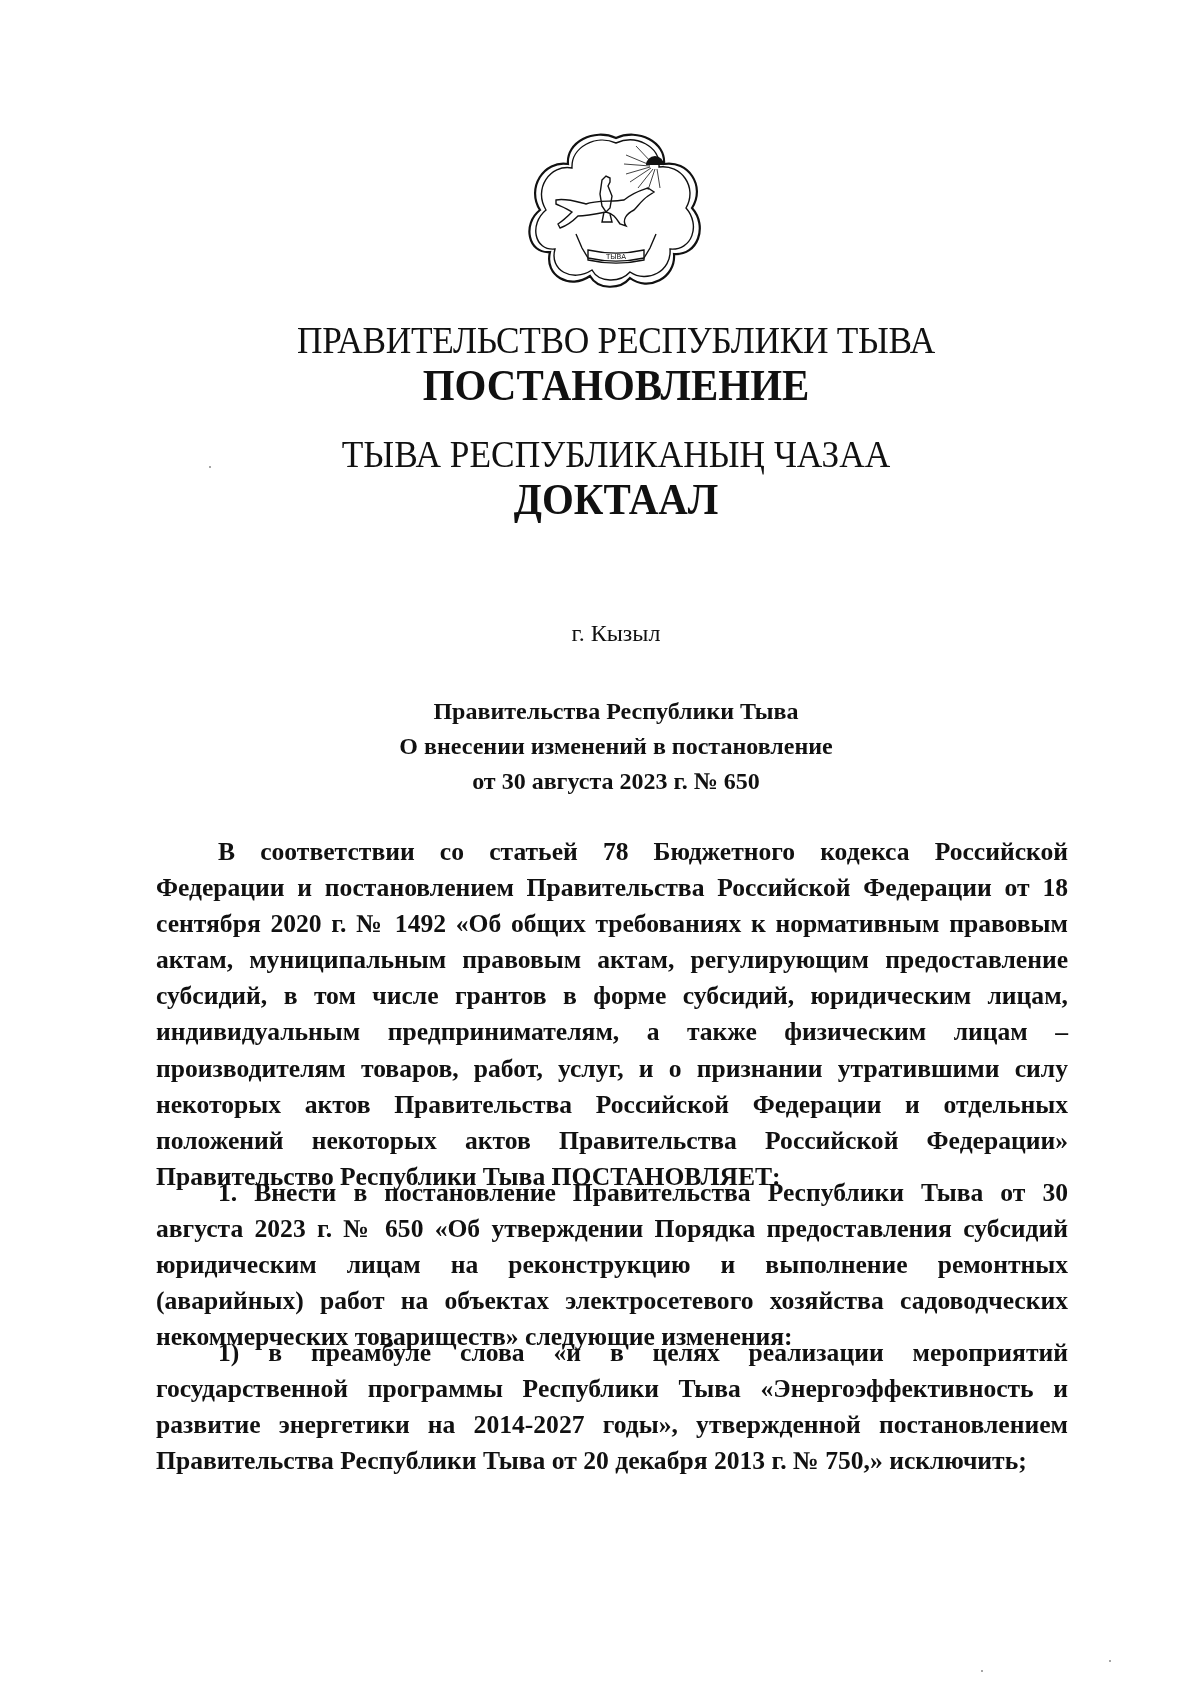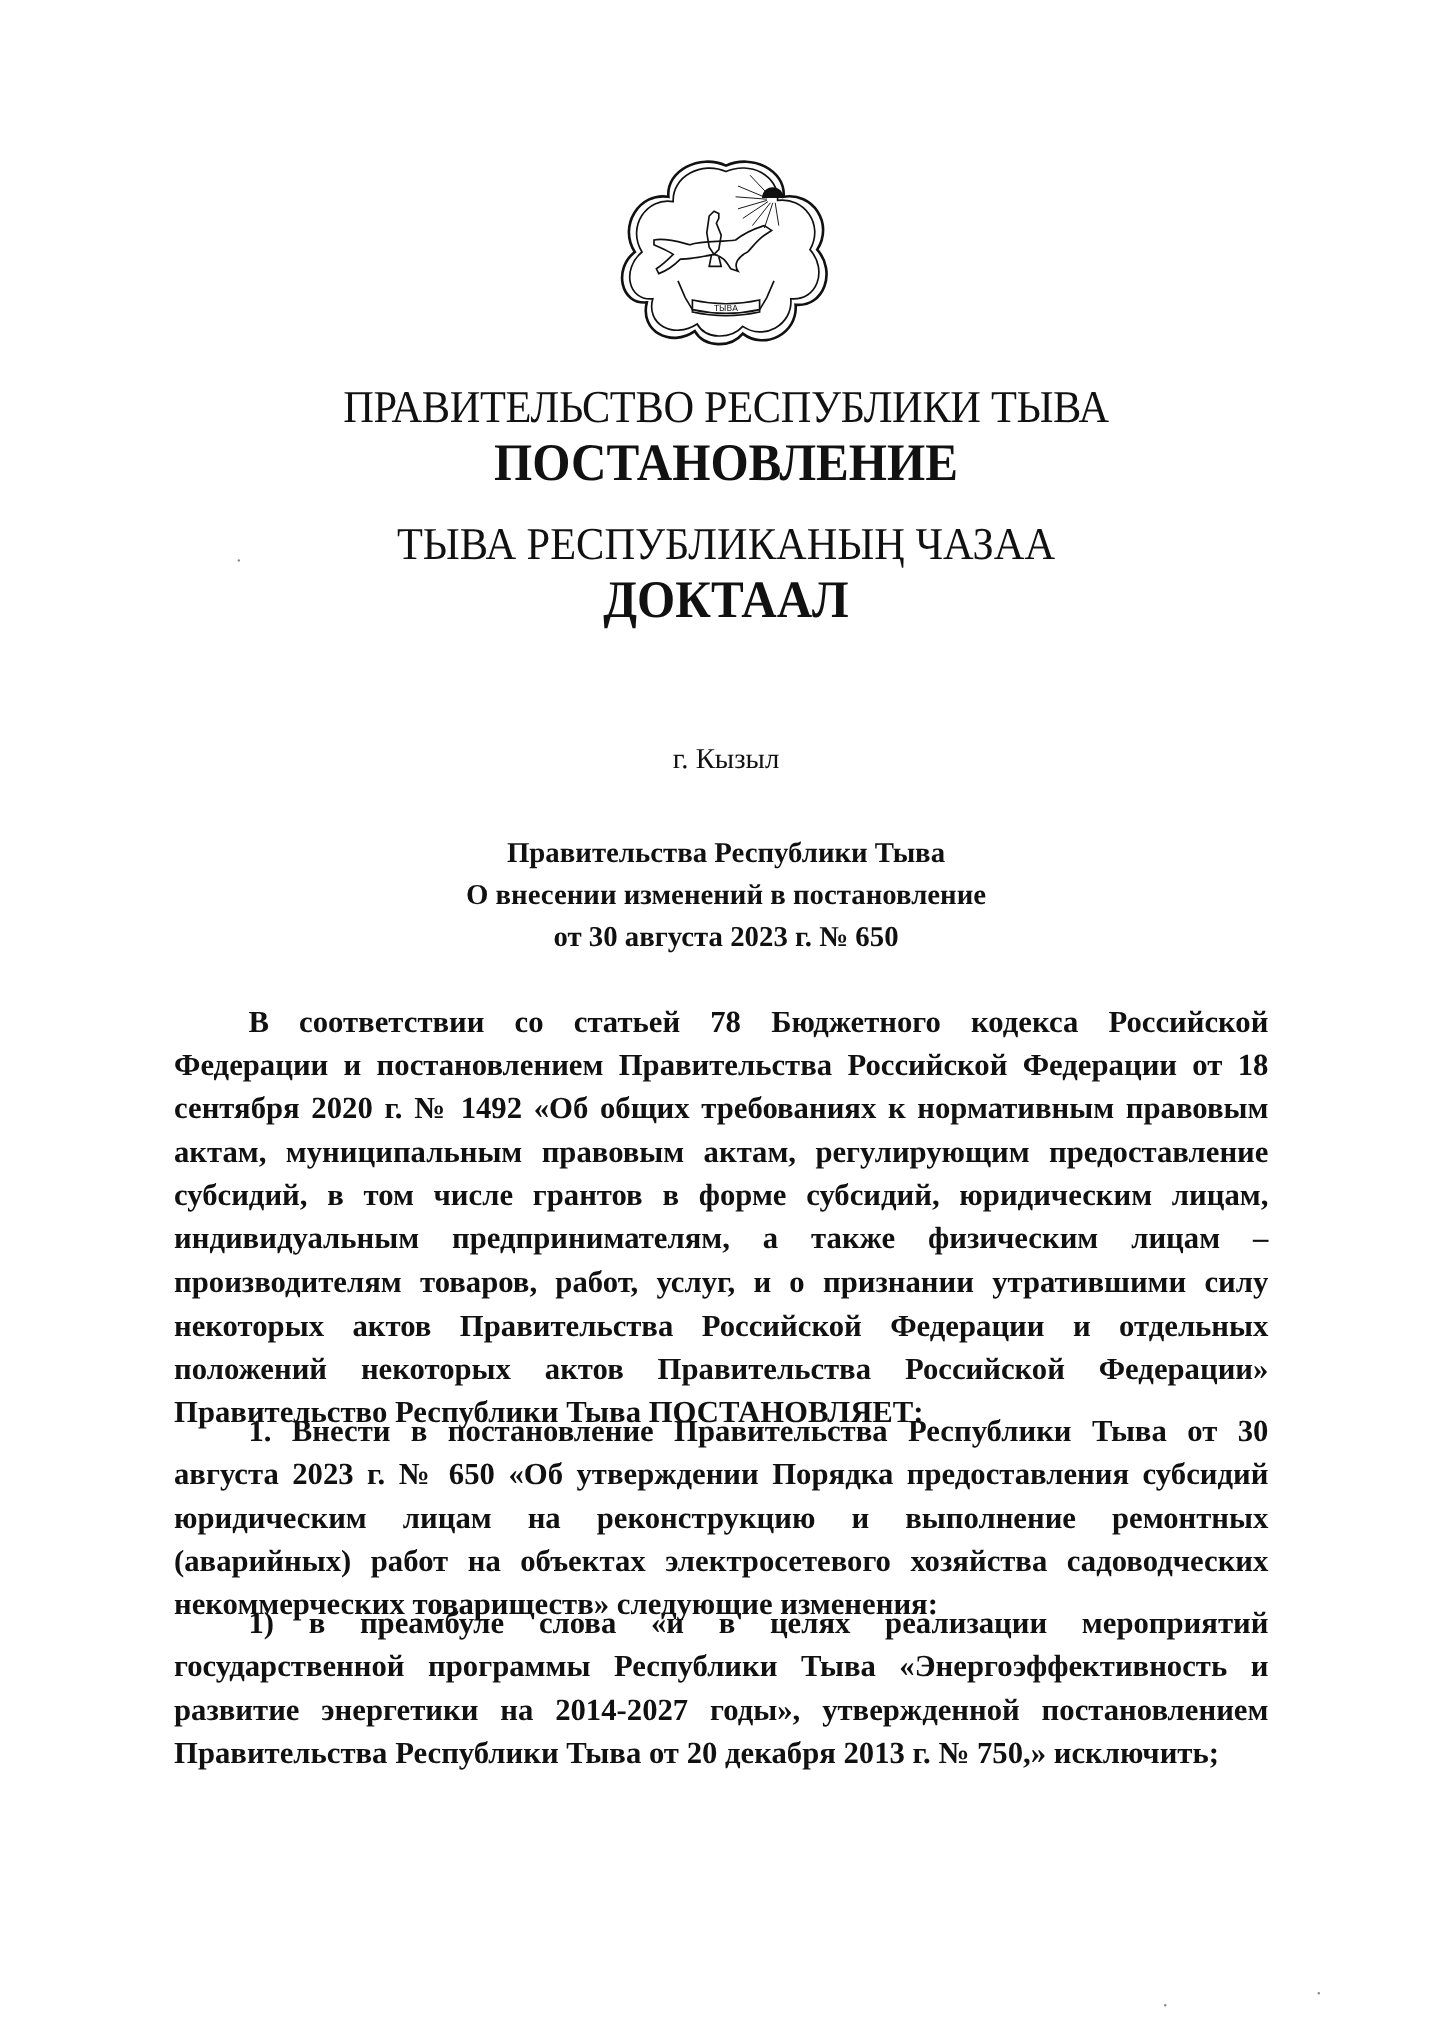--- a/index.html
+++ b/index.html
@@ -1,17 +1,17 @@
 <!DOCTYPE html>
 <html><head>
   <meta charset="utf-8">
   <style>
     html, body { margin: 0; padding: 0; background: #ffffff; }
     body { width: 1200px; height: 1697px; position: relative; overflow: hidden; color: #111; font-family: "Liberation Serif", "DejaVu Serif", serif; }
-    .page { position: absolute; left: 5px; top: 0; width: 1022px; height: 1697px; background: #fff; }
+    .page { position: absolute; left: 16px; top: 0; width: 1022px; height: 1697px; background: #fff; }
     .emblem { position: absolute; left: 510px; top: 130px; width: 180px; height: 160px; }
     .center { position: absolute; left: 0; width: 1200px; text-align: center; white-space: nowrap; }
     .gov-ru { top: 318px; font-size: 38px; letter-spacing: -0.3px; transform: scaleX(0.93); }
     .decree-ru { top: 360px; font-size: 44px; font-weight: bold; transform: scaleX(0.93); }
     .gov-tv { top: 432px; font-size: 38px; transform: scaleX(0.93); }
     .decree-tv { top: 474px; font-size: 44px; font-weight: bold; transform: scaleX(0.93); }
     .date-line { top: 577px; font-size: 24px; }
     .city { top: 620px; font-size: 24px; }
     .title { top: 694px; font-size: 24px; font-weight: bold; line-height: 35px; }
     .body-text { position: absolute; left: 140px; width: 912px; font-size: 25.6px; line-height: 36.1px; text-align: justify; }

